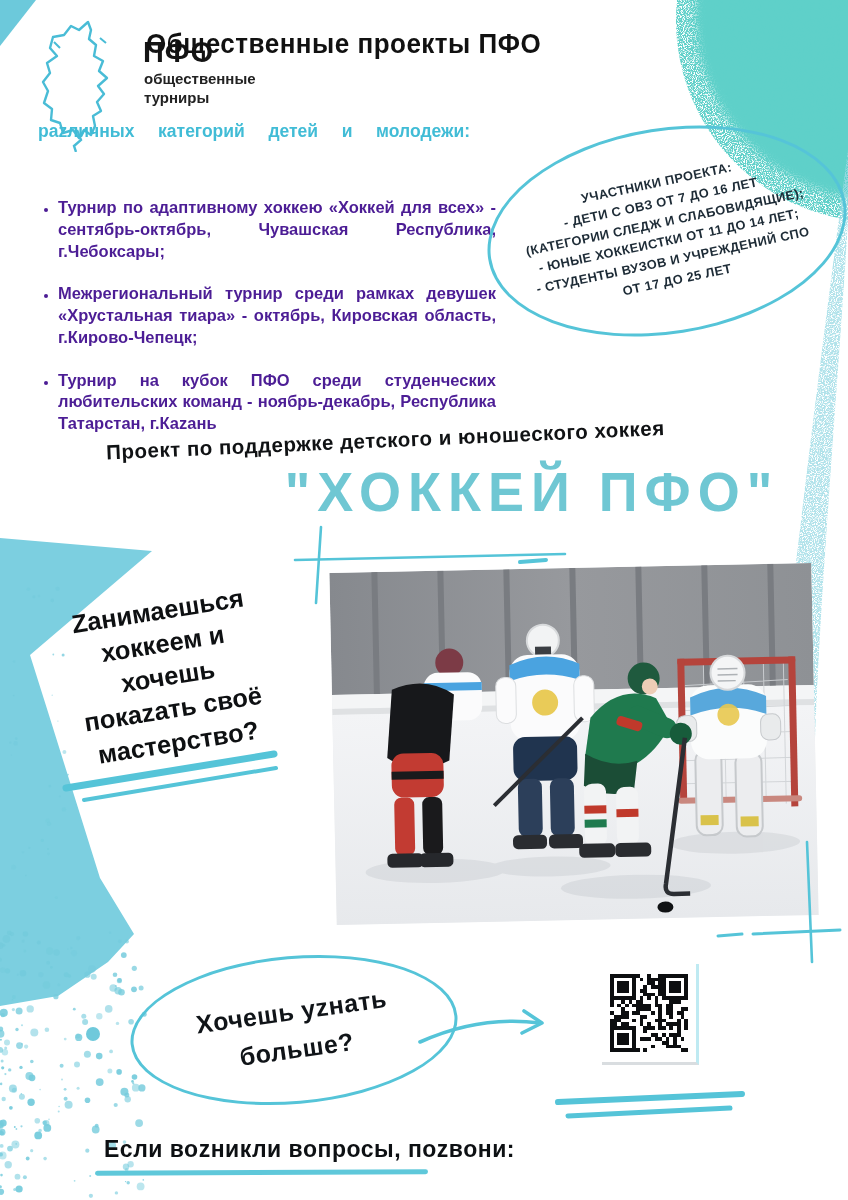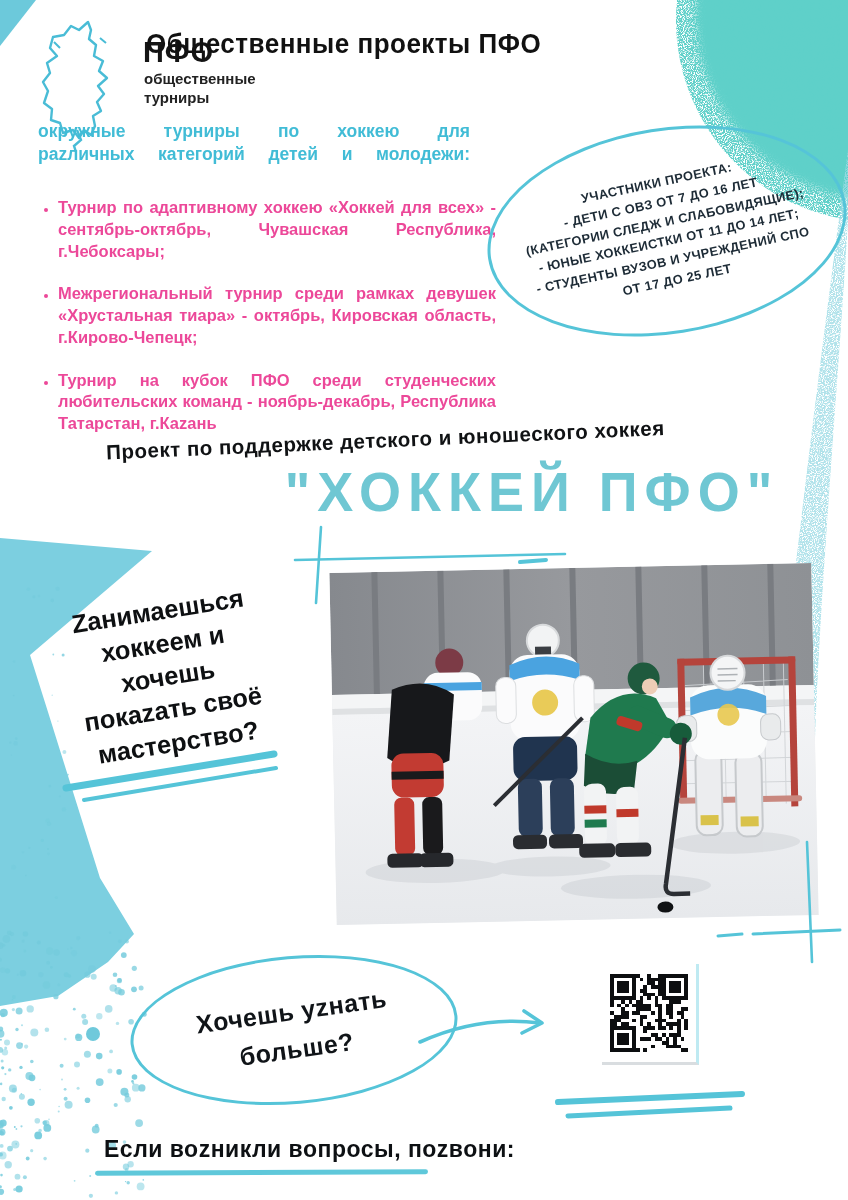--- a/index.html
+++ b/index.html
@@ -18,21 +18,21 @@
   .logo-cap{left:144px;top:70px;font-size:15px;font-weight:700;color:#222;line-height:1.25;z-index:2;}
 
   .header-title{left:146px;top:28px;width:430px;font-size:26px;font-weight:600;
                 letter-spacing:.5px;color:#111;transform:scaleY(1.06);z-index:2;}
 
   .intro{left:38px;top:120px;width:432px;color:#41bcd6;font-size:17.5px;font-weight:700;
          line-height:1.3;z-index:2;}
   .intro .ln{text-align:justify;text-align-last:justify;}
 
   .tournaments{left:38px;top:197px;width:438px;margin:0;padding:0 0 0 20px;z-index:2;
-               font-size:16.5px;font-weight:600;color:#ec4899;line-height:1.32;}
+               font-size:16.5px;font-weight:600;color:#4c1d95;line-height:1.32;}
   .tournaments li{margin-bottom:21px;text-align:justify;}
   .tournaments li::marker{font-size:12px;}
 
   .bubble{left:486px;top:128px;width:356px;height:200px;border:3px solid #55c4d8;border-radius:50%;
           transform:rotate(-9deg);display:flex;align-items:center;justify-content:center;z-index:2;background:transparent;}
   .bubble-text{transform:rotate(-3deg);text-align:center;font-size:12.8px;font-weight:700;
                letter-spacing:.4px;color:#1d2b36;line-height:1.55;}
 
   .project-line{left:106px;top:428px;width:570px;transform:rotate(-2.5deg);font-size:20.5px;
                 font-weight:600;letter-spacing:.5px;color:#101214;z-index:2;}
@@ -300,21 +300,20 @@
   </svg>
   <div class="abs logo-abbr">ПФО</div>
   <div class="abs logo-cap">
     <div>общественные</div>
     <div>турниры</div>
   </div>
 
   <h1 class="abs header-title" style="margin:0;">Общественные проекты ПФО</h1>
 
   <div class="abs intro">
-    <div class="ln">окружные турниры по хоккею для</div>
     <div class="ln">раzличных категорий детей и молодежи:</div>
   </div>
 
   <ul class="abs tournaments">
     <li>Турнир по адаптивному хоккею «Хоккей для всех» - сентябрь-октябрь, Чувашская Республика, г.Чебоксары;</li>
     <li>Межрегиональный турнир среди рамках девушек «Хрустальная тиара» - октябрь, Кировская область, г.Кирово-Чепецк;</li>
     <li>Турнир на кубок ПФО среди студенческих любительских команд - ноябрь-декабрь, Республика Татарстан, г.Каzань</li>
   </ul>
 
   <div class="abs bubble">

